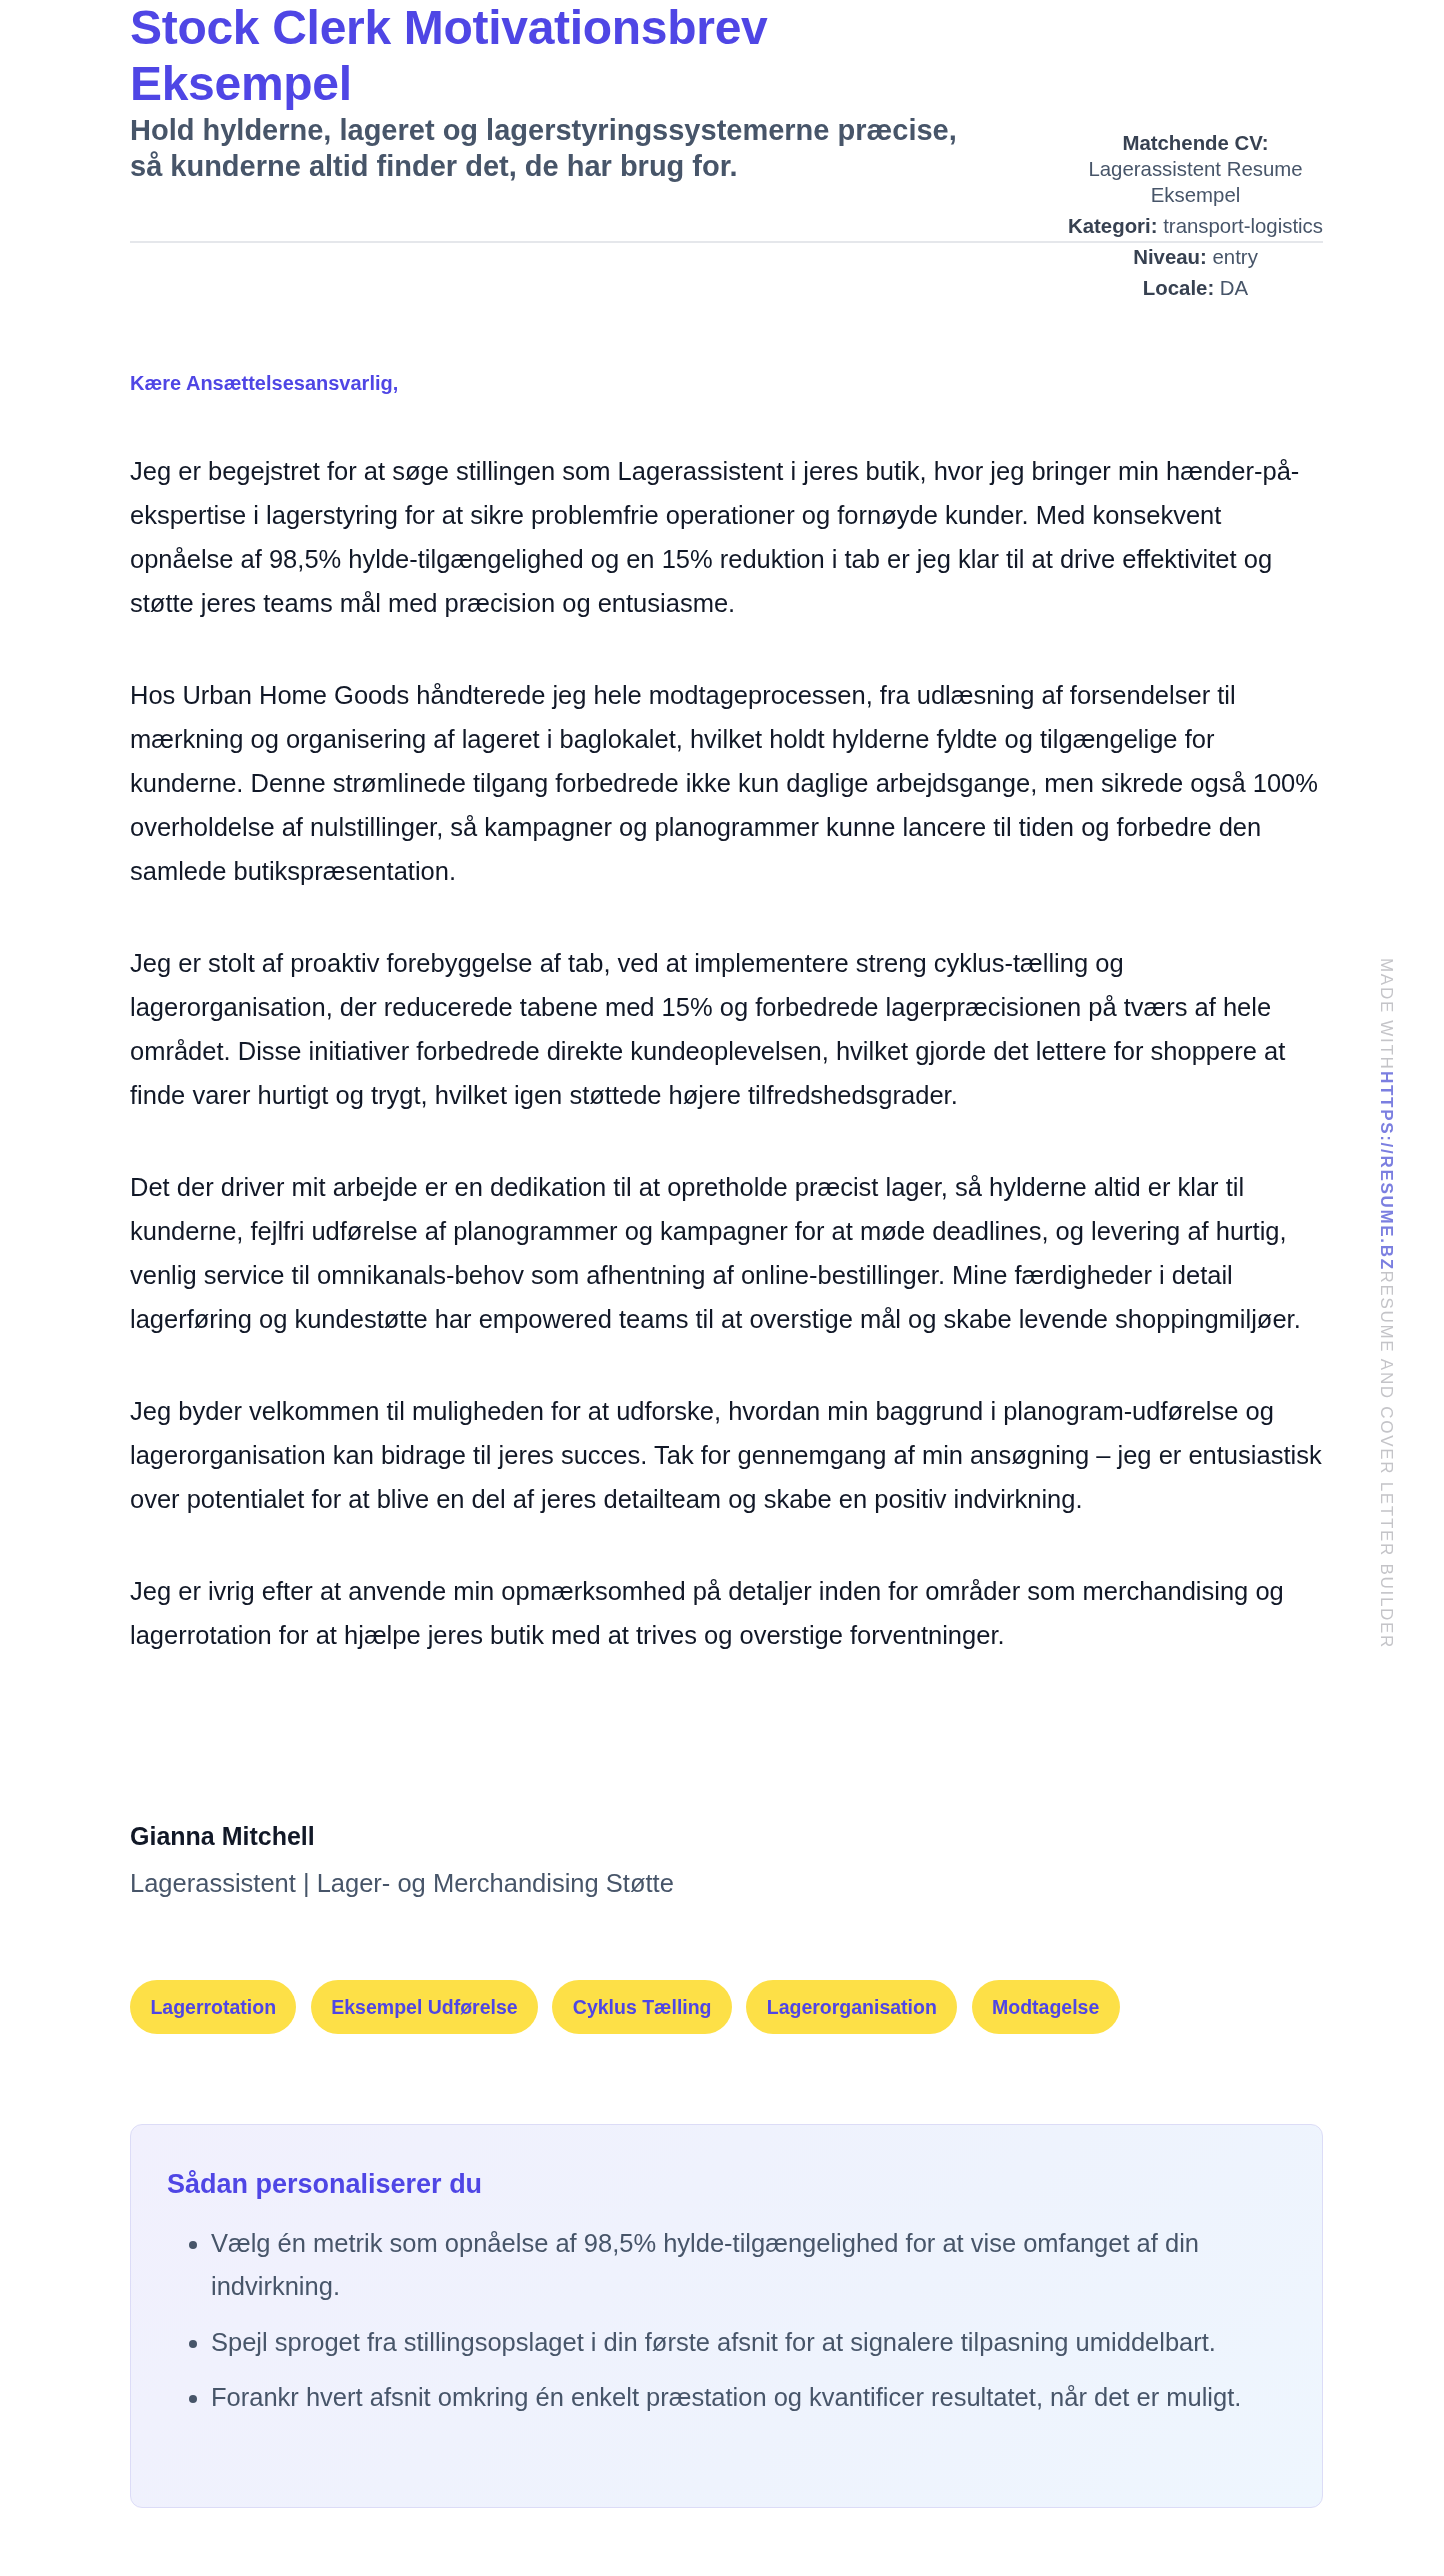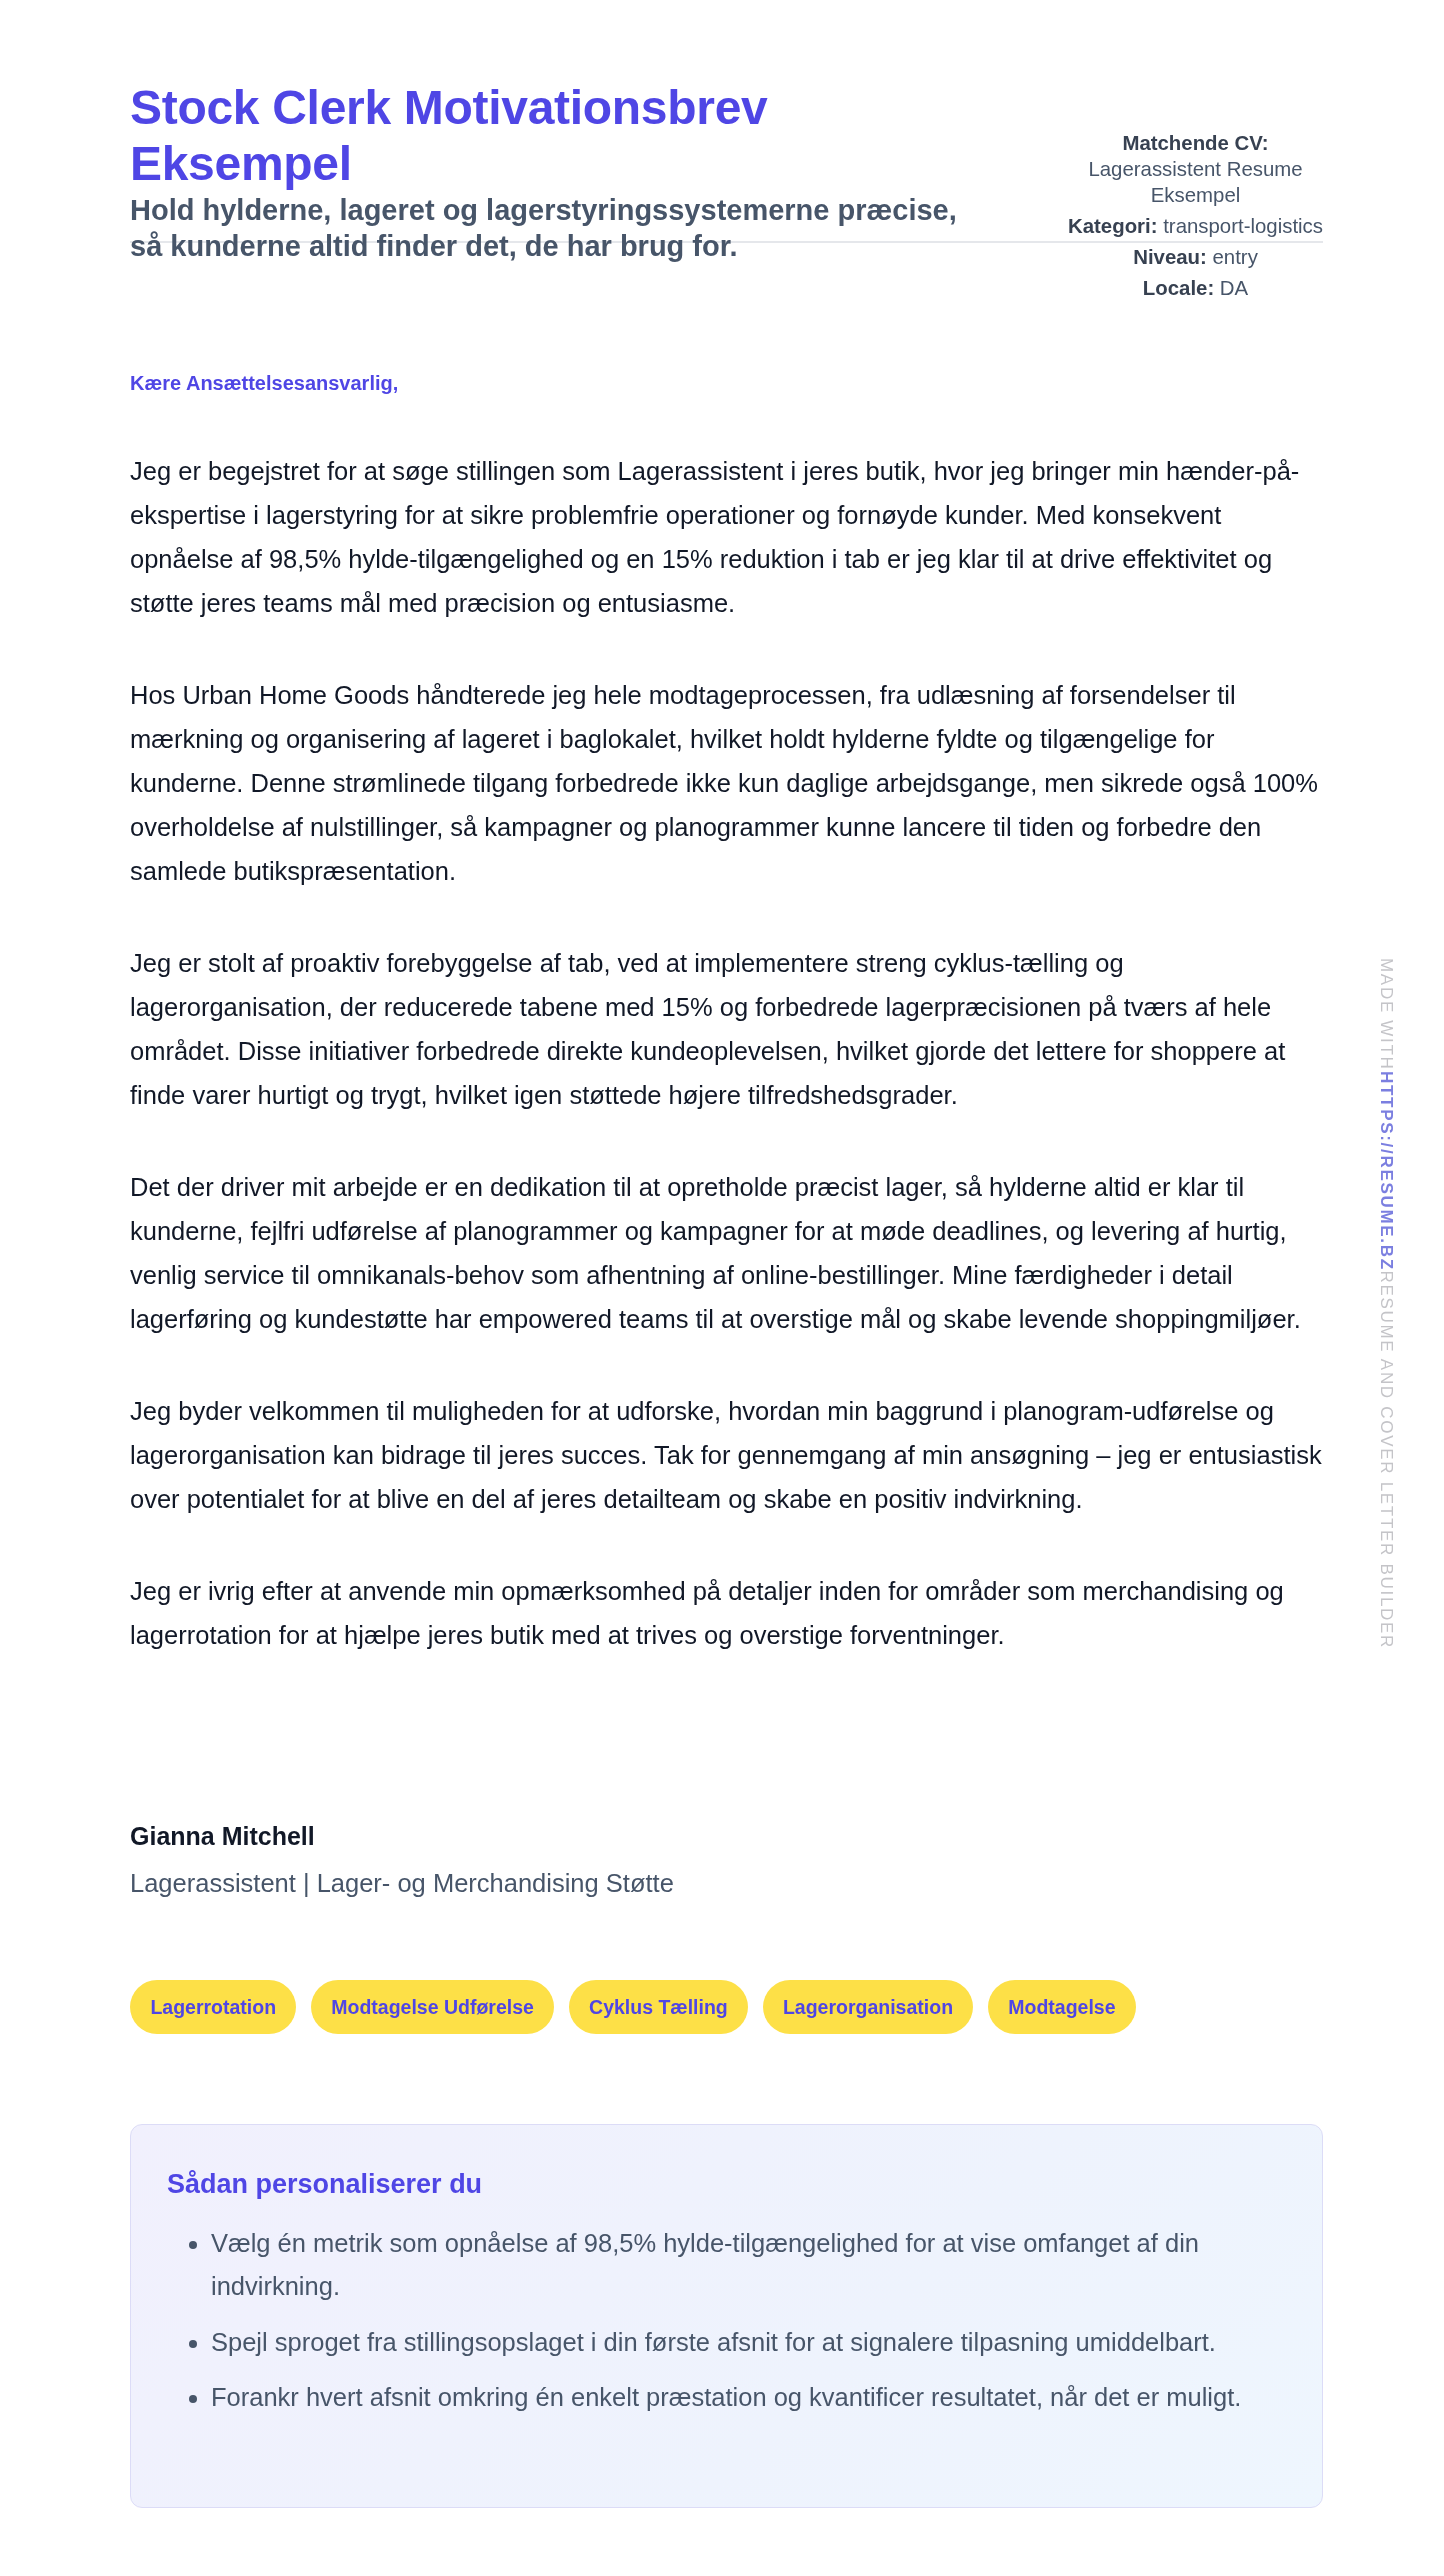--- a/index.html
+++ b/index.html
@@ -4,21 +4,21 @@
 <style>
   html, body { margin: 0; padding: 0; background: #ffffff; }
   body {
     width: 1444px; height: 2576px; position: relative; overflow: hidden;
     font-family: "Liberation Sans", "DejaVu Sans", sans-serif;
     color: #111827;
   }
   .page { position: absolute; left: 130px; top: 0; width: 1193px; }
 
   
-  .header { position: relative; padding-top: 80px; height: 243px; border-bottom: 2.5px solid #e5e7eb; box-sizing: border-box; }
+  .header { position: relative; height: 243px; border-bottom: 2.5px solid #e5e7eb; box-sizing: border-box; }
   .title {
     margin: 0; width: 765px;
     font-size: 48px; line-height: 56px; font-weight: 700; color: #4f46e5;
     letter-spacing: -0.3px;
   }
   .subtitle {
     margin: 0; width: 850px;
     font-size: 29px; line-height: 36px; font-weight: 700; color: #475569;
   }
   .meta {
@@ -116,21 +116,21 @@
     <p>Jeg er ivrig efter at anvende min opmærksomhed på detaljer inden for områder som merchandising og lagerrotation for at hjælpe jeres butik med at trives og overstige forventninger.</p>
   </div>
 
   <div class="sig">
     <div class="sig-name">Gianna Mitchell</div>
     <div class="sig-role">Lagerassistent | Lager- og Merchandising Støtte</div>
   </div>
 
   <div class="tags">
     <span class="tag">Lagerrotation</span>
-    <span class="tag">Modtagelse Udførelse</span>
+    <span class="tag">Eksempel Udførelse</span>
     <span class="tag">Cyklus Tælling</span>
     <span class="tag">Lagerorganisation</span>
     <span class="tag">Modtagelse</span>
   </div>
 
   <section class="tips">
     <h3 class="tips-title">Sådan personaliserer du</h3>
     <ul>
       <li>Vælg én metrik som opnåelse af 98,5% hylde-tilgængelighed for at vise omfanget af din indvirkning.</li>
       <li>Spejl sproget fra stillingsopslaget i din første afsnit for at signalere tilpasning umiddelbart.</li>

